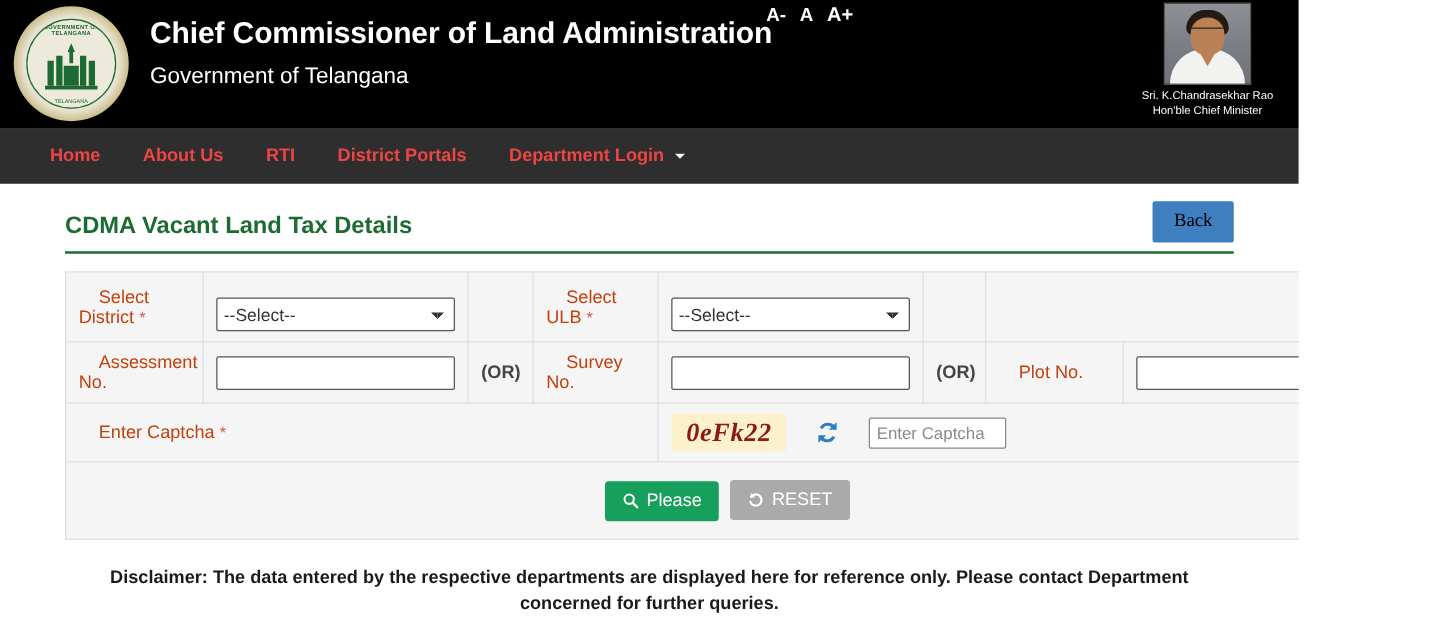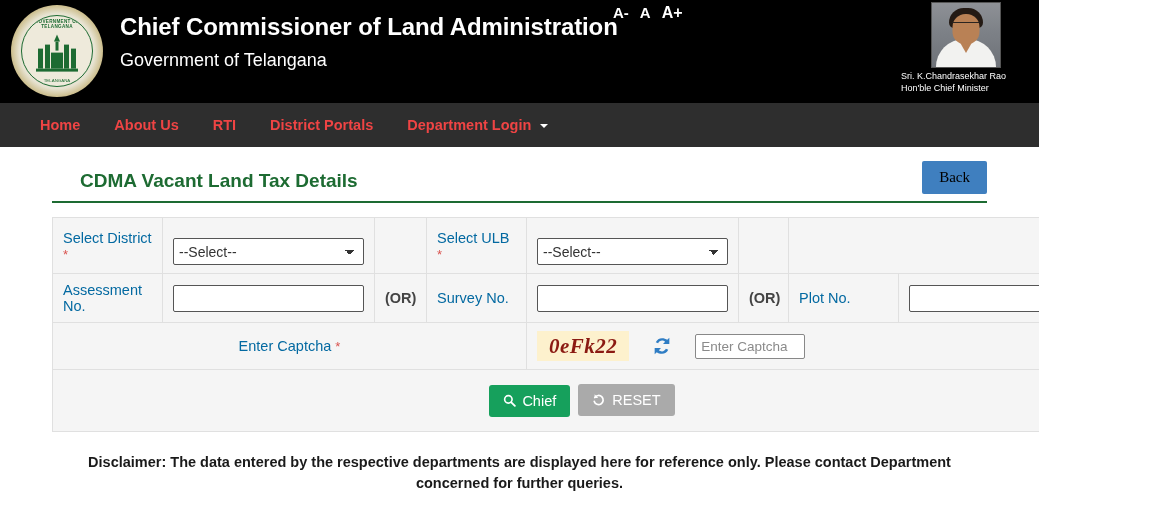--- a/index.html
+++ b/index.html
@@ -110,20 +110,21 @@
   }
   .fs-small { font-size: 15px; }
   .fs-mid   { font-size: 15px; }
   .fs-large { font-size: 16px; }
 
   .cm-block {
     position: absolute;
     right: 8px;
     top: 2px;
     width: 130px;
+    text-align: center;
   }
   .cm-photo {
     width: 70px;
     height: 66px;
     margin: 0 auto;
     border: 1px solid #555;
     background: linear-gradient(180deg, #8e9196 0%, #7d8187 45%, #6e7278 100%);
     position: relative;
     overflow: hidden;
   }
@@ -212,21 +213,20 @@
     padding-top: 22px;
     padding-bottom: 8px;
     border-bottom: 2px solid #1d6b32;
     min-height: 42px;
   }
   .page-title {
     color: #1d6b32;
     font-size: 19px;
     font-weight: bold;
     line-height: 24px;
-    margin-left: 28px;
   }
   .back-button {
     position: absolute;
     right: 0;
     top: 14px;
     background: #3f7fbf;
     color: #000000;
     border: none;
     font-size: 15px;
     font-family: Liberation Serif, serif;
@@ -244,21 +244,21 @@
     table-layout: fixed;
   }
   .form-table td {
     border: 1px solid #e0e0e0;
     padding: 8px 10px;
     font-size: 14.5px;
     color: #444;
     vertical-align: middle;
     background: #f5f5f5;
   }
-  .lbl { color: #0369a1; }
+  .lbl { color: #c2410c; margin-left: 16px; }
   .req { color: #d9534f; font-size: 13px; }
   .or-cell {
     text-align: center;
     font-weight: bold;
     color: #333;
     font-size: 14px;
   }
   select.form-control,
   input.form-control {
     width: 100%;
@@ -281,21 +281,21 @@
       calc(100% - 13px) 11px,
       calc(100% - 8px) 11px;
     background-size: 5px 5px, 5px 5px;
     background-repeat: no-repeat;
     margin-top: 12px;
   }
   input.form-control::placeholder { color: #999; }
 
   .captcha-row td { padding-top: 8px; padding-bottom: 8px; }
   .captcha-label-cell {
-    text-align: center;
+    text-align: left;
     font-size: 14.5px;
   }
   .captcha-area {
     display: flex;
     align-items: center;
     gap: 22px;
   }
   .captcha-image {
     background: #fdf1cd;
     color: #8b1a12;
@@ -506,21 +506,21 @@
           </td>
         </tr>
 
         <tr class="action-row">
           <td colspan="8">
             <button class="btn btn-search">
               <svg width="13" height="13" viewBox="0 0 16 16">
                 <circle cx="6.6" cy="6.6" r="4.6" fill="none" stroke="#fff" stroke-width="2"></circle>
                 <line x1="10.2" y1="10.2" x2="14.6" y2="14.6" stroke="#fff" stroke-width="2.3" stroke-linecap="round"></line>
               </svg>
-              <span>Chief</span>
+              <span>Please</span>
             </button>
             <button class="btn btn-reset">
               <svg width="14" height="14" viewBox="0 0 16 16">
                 <path d="M3.2 5.2 A5.2 5.2 0 1 1 2.6 9.6" fill="none" stroke="#fff" stroke-width="2" stroke-linecap="round"></path>
                 <path d="M3.0 1.3 L3.0 5.6 L7.1 5.6 Z" fill="#fff"></path>
               </svg>
               <span>RESET</span>
             </button>
           </td>
         </tr>

